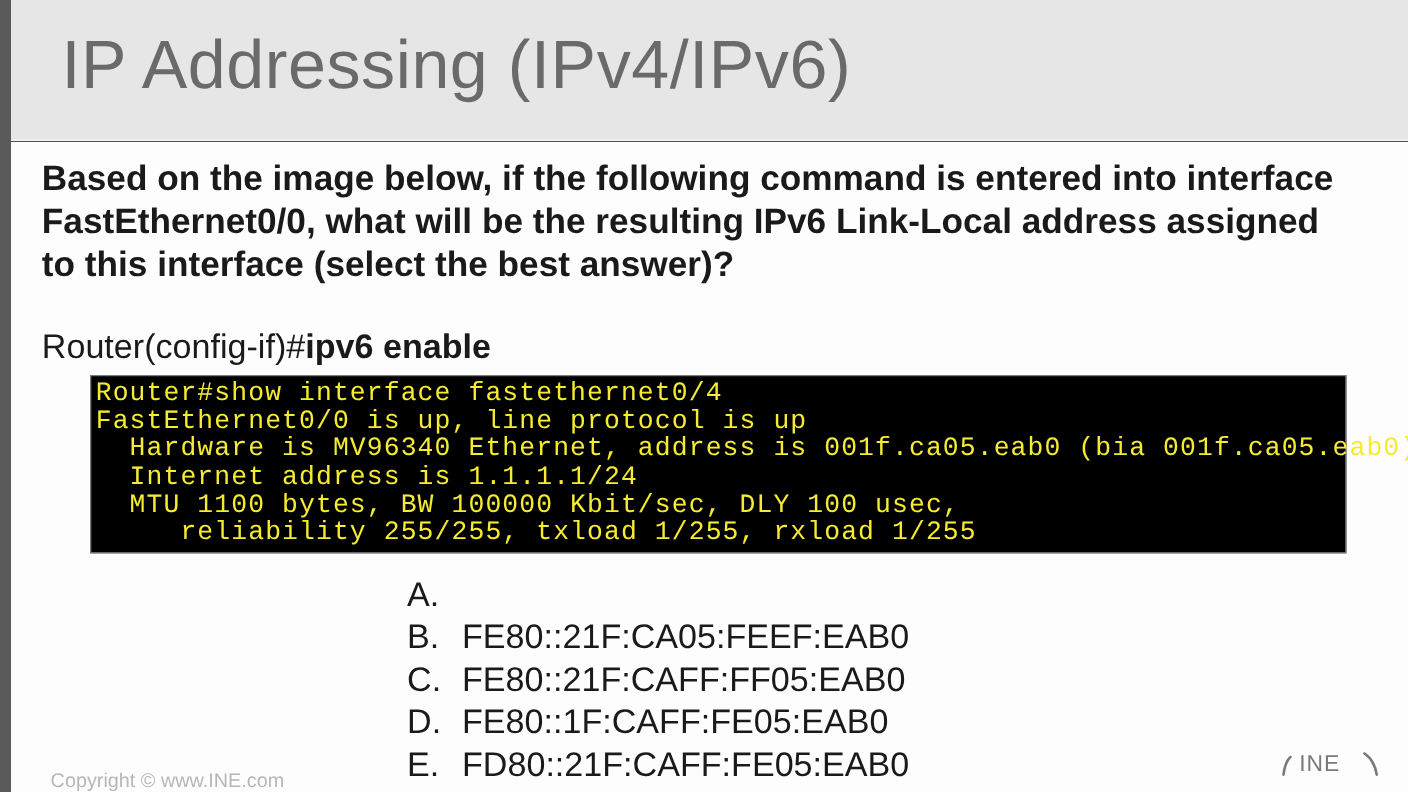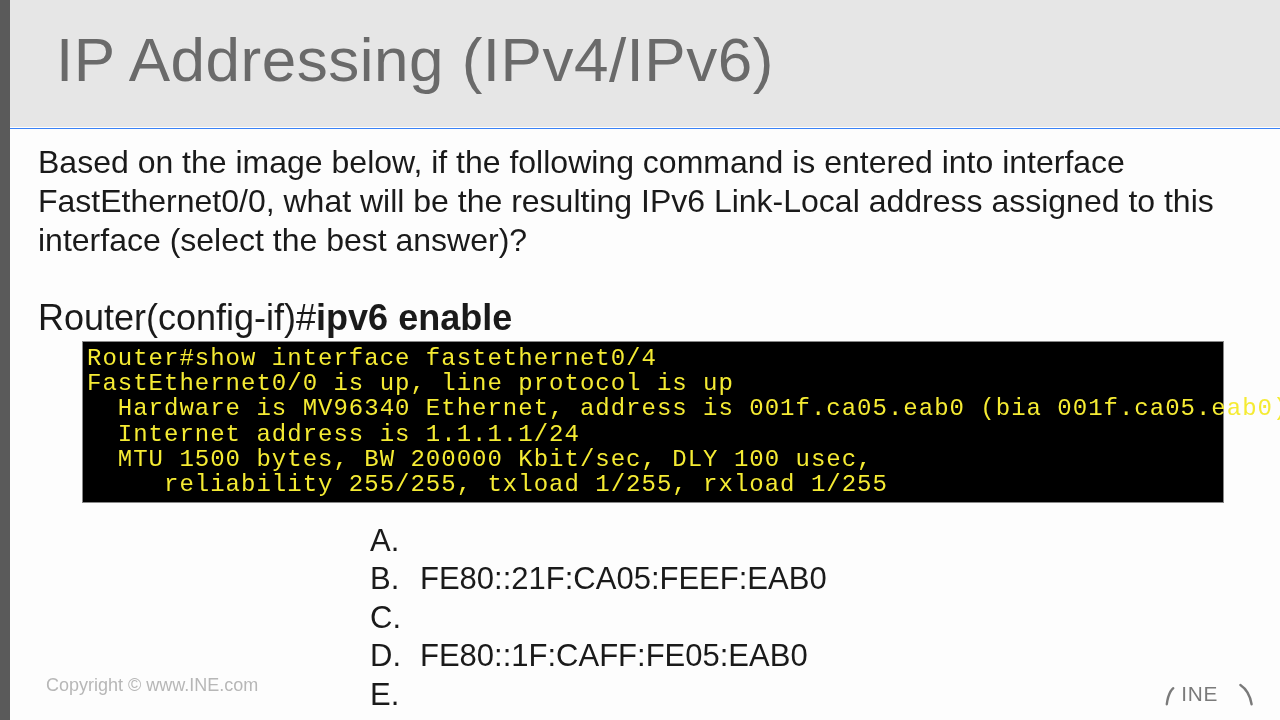--- a/index.html
+++ b/index.html
@@ -1,21 +1,21 @@
 <!DOCTYPE html>
 <html><head>
 <meta charset="utf-8">
 <style>
   * { margin: 0; padding: 0; box-sizing: border-box; }
   html, body { width: 1280px; height: 720px; overflow: hidden; background: #000; }
   .stage {
     position: absolute;
     left: 0; top: 0;
     width: 1280px; height: 720px;
-    background: #3b82f6;
+    background: #404040;
     font-family: "Segoe UI", "Helvetica Neue", Arial, sans-serif;
   }
   .left-strip {
     position: absolute;
     left: 0; top: 0;
     width: 10px; height: 720px;
     background: #5a5a5a;
   }
   .header {
     position: absolute;
@@ -39,26 +39,26 @@
     width: 1270px; height: 591px;
     background: #fdfdfd;
   }
   .question {
     position: absolute;
     left: 28px; top: 14px;
     width: 1200px;
     font-size: 32px;
     line-height: 1.22;
     color: #1a1a1a;
-    font-weight: 400;
+    font-weight: 700;
   }
   .prompt-line {
     position: absolute;
     left: 28px; top: 168px;
-    font-size: 36px;
+    font-size: 31px;
     color: #1a1a1a;
   }
   .prompt-line .bold { font-weight: 700; }
   .terminal {
     position: absolute;
     left: 72px; top: 212px;
     width: 1142px;
     height: 162px;
     background: #000;
     color: #f5eb33;
@@ -75,21 +75,21 @@
     left: 360px; top: 393px;
     font-size: 31px;
     color: #1a1a1a;
     line-height: 1.24;
   }
   .answers .row { display: flex; }
   .answers .letter { width: 50px; text-align: left; }
   .answers .text { }
   .copyright {
     position: absolute;
-    left: 36px; bottom: 24px;
+    left: 36px; bottom: 0;
     font-size: 18px;
     color: #b7b7b7;
   }
   .logo {
     position: absolute;
     right: 22px; bottom: 10px;
     width: 96px; height: 34px; margin-top: 44px;
   }
   .logo svg { width: 100%; height: 100%; }
 </style>
@@ -108,40 +108,42 @@
     <div class="question">Based on the image below, if the following command is entered into interface FastEthernet0/0, what will be the resulting IPv6 Link-Local address assigned to this interface (select the best answer)?</div>
 
     <div class="prompt-line">
       <span>Router(config-if)#</span><span class="bold">ipv6 enable</span>
     </div>
 
     <div class="terminal"><span>Router#show interface fastethernet0/4</span>
 <span>FastEthernet0/0 is up, line protocol is up</span>
 <span>  Hardware is MV96340 Ethernet, address is 001f.ca05.eab0 (bia 001f.ca05.eab0)</span>
 <span>  Internet address is 1.1.1.1/24</span>
-<span>  MTU 1500 bytes, BW 200000 Kbit/sec, DLY 100 usec,</span>
+<span>  MTU 1100 bytes, BW 100000 Kbit/sec, DLY 100 usec,</span>
 <span>     reliability 255/255, txload 1/255, rxload 1/255</span></div>
 
     <div class="answers">
       <div class="row">
         <span class="letter">A.</span>
       </div>
       <div class="row">
         <span class="letter">B.</span>
         <span class="text">FE80::21F:CA05:FEEF:EAB0</span>
       </div>
       <div class="row">
         <span class="letter">C.</span>
+        <span class="text">FE80::21F:CAFF:FF05:EAB0</span>
       </div>
       <div class="row">
         <span class="letter">D.</span>
         <span class="text">FE80::1F:CAFF:FE05:EAB0</span>
       </div>
       <div class="row">
         <span class="letter">E.</span>
+        <span class="text">FD80::21F:CAFF:FE05:EAB0</span>
       </div>
     </div>
 
     <div class="copyright">Copyright © www.INE.com</div>
 
     <div class="logo">
       <svg viewBox="0 0 120 40">
         <g fill="none" stroke="#7a7a7a" stroke-width="3">
           <path d="M6 34 C 8 18, 14 14, 14 14" stroke-linecap="round"></path>
           <text x="24" y="30" fill="#7a7a7a" stroke="none" font-family="Arial" font-size="26" font-weight="400" letter-spacing="1">INE</text>

